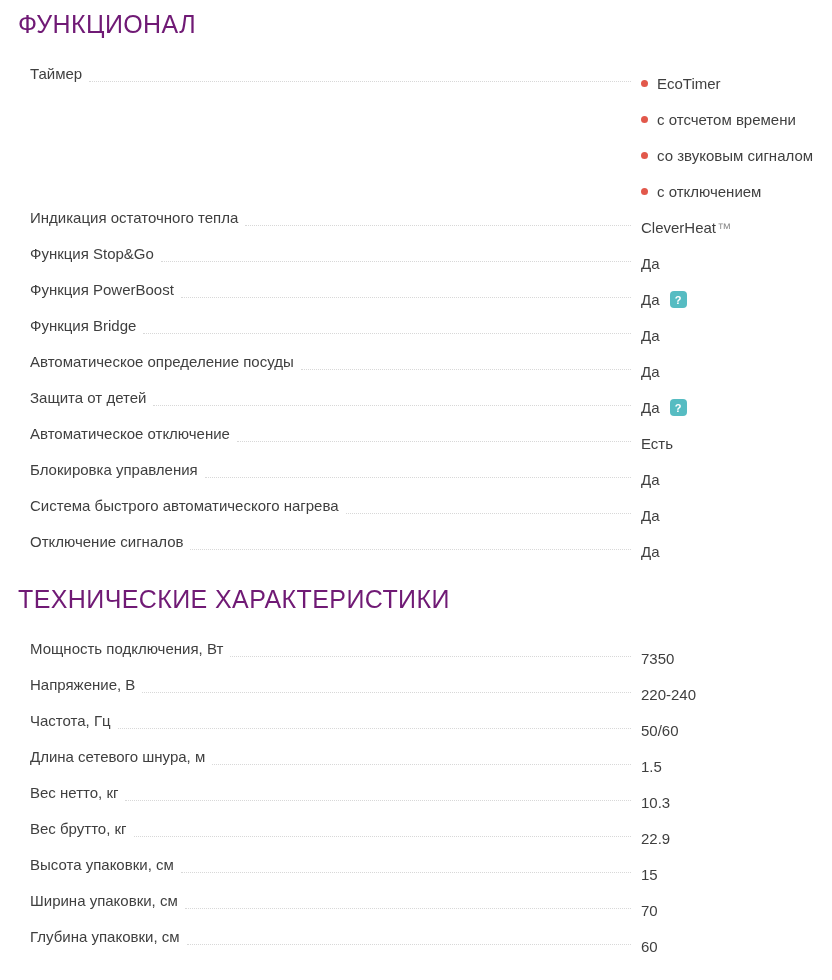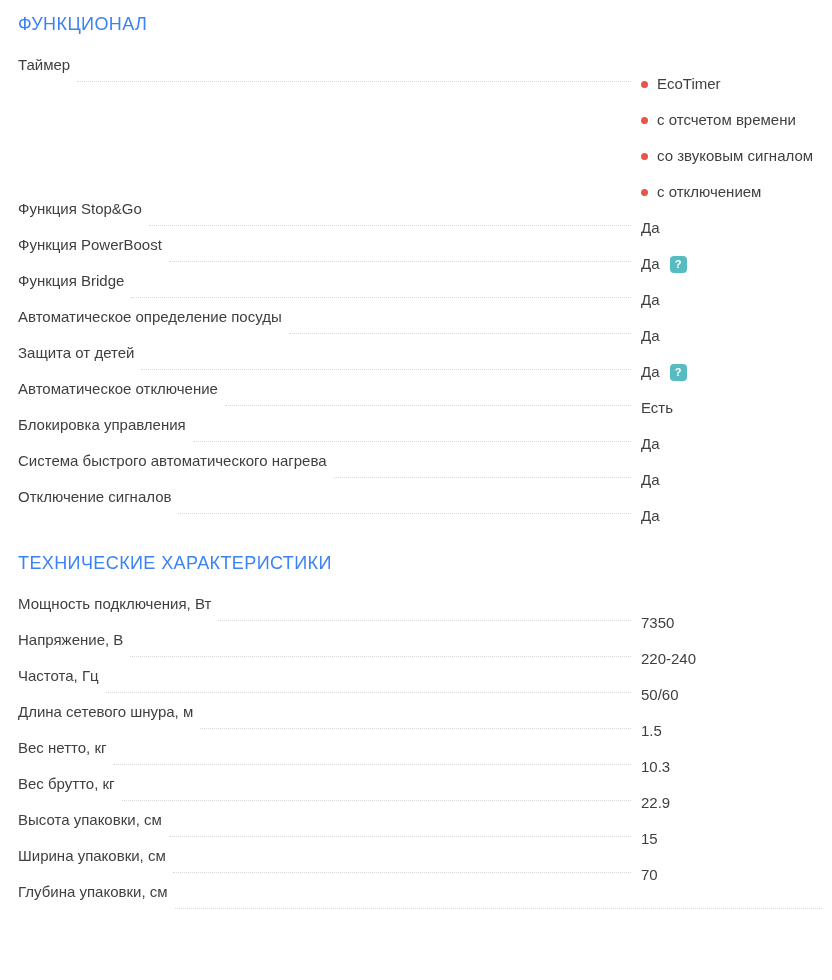--- a/index.html
+++ b/index.html
@@ -6,34 +6,34 @@
   html,body { background:#ffffff; }
   body {
     width:832px; height:980px;
     font-family:"Liberation Sans","DejaVu Sans",sans-serif;
     color:#3f3f3f;
     overflow:hidden;
   }
   .page { width:832px; height:980px; padding-top:12px; background:#fff; }
 
   .section-title {
-    font-size:18px;
+    font-size:25px;
     font-weight:400;
     letter-spacing:0.4px;
-    color:#3b82f6;
+    color:#701a75;
     line-height:24px;
     margin:0 0 20px 18px;
   }
   .section-technical .section-title { margin-top:27px; }
 
   .spec-row {
     display:flex;
-    align-items:flex-start;
+    align-items:center;
     height:36px;
-    padding-left:18px;
+    padding-left:30px;
   }
   .spec-label {
     font-size:15px;
     color:#3f3f3f;
     white-space:nowrap;
     line-height:18px;
   }
   .leader {
     flex:1 1 auto;
     align-self:stretch;
@@ -116,20 +116,28 @@
 
     <div class="spec-row">
       <span class="spec-label"></span>
       <span class="leader no-line"></span>
       <span class="spec-value">
         <span class="bullet"></span>
         <span>с отключением</span>
       </span>
     </div>
 
+    <div class="spec-row">
+      <span class="spec-label">Индикация остаточного тепла</span>
+      <span class="leader"></span>
+      <span class="spec-value">
+        <span>CleverHeat</span>
+        <span class="tm-suffix">™</span>
+      </span>
+    </div>
 
     <div class="spec-row">
       <span class="spec-label">Функция Stop&amp;Go</span>
       <span class="leader"></span>
       <span class="spec-value">
         <span>Да</span>
       </span>
     </div>
 
     <div class="spec-row">
@@ -262,16 +270,19 @@
       <span class="spec-label">Ширина упаковки, см</span>
       <span class="leader"></span>
       <span class="spec-value">
         <span>70</span>
       </span>
     </div>
 
     <div class="spec-row">
       <span class="spec-label">Глубина упаковки, см</span>
       <span class="leader"></span>
+      <span class="spec-value">
+        <span>60</span>
+      </span>
     </div>
   </div>
 
 </div>
 
 </body></html>

